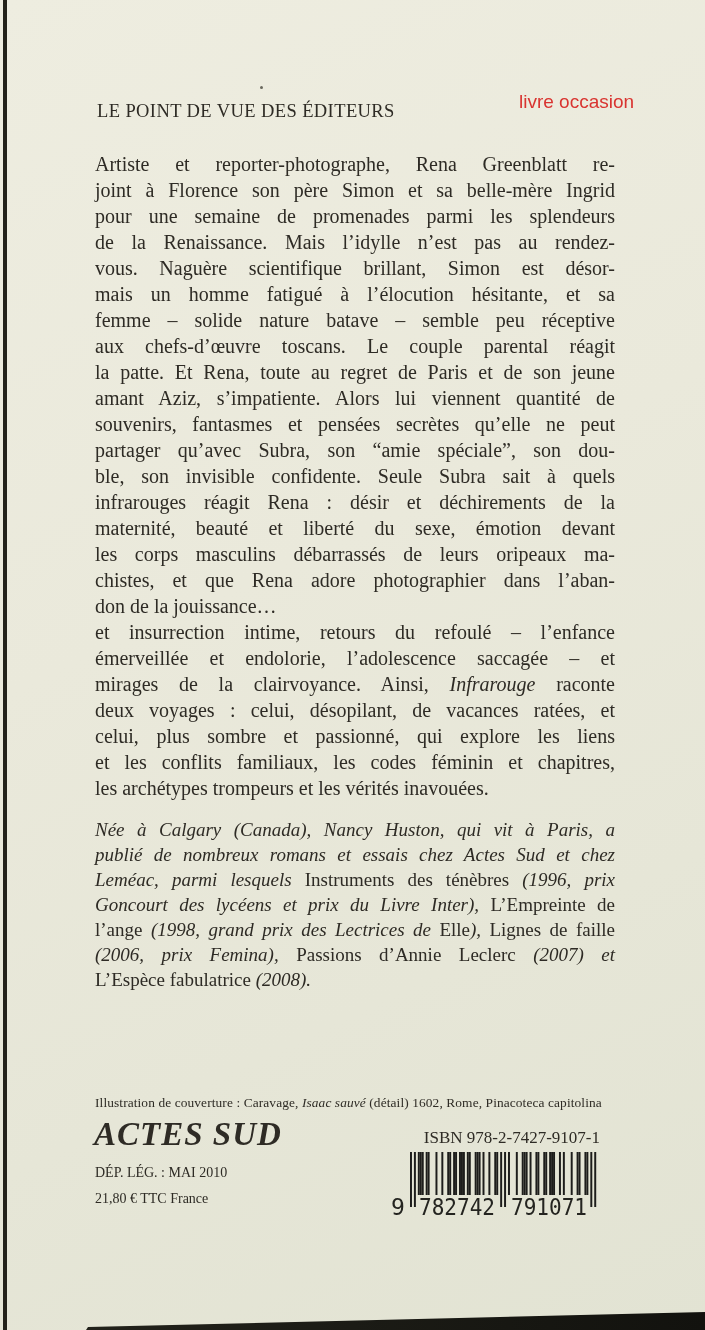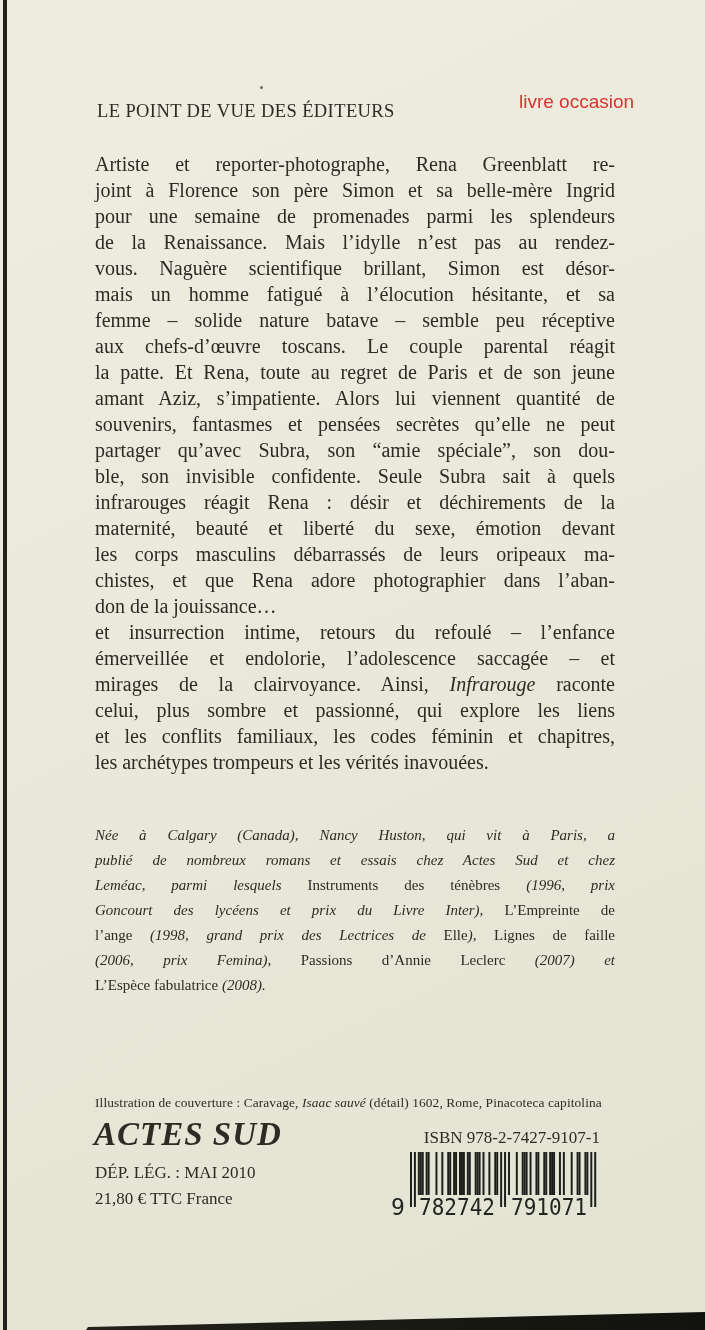--- a/index.html
+++ b/index.html
@@ -30,37 +30,37 @@
     font-size:18.5px; letter-spacing:.4px; white-space:nowrap;
   }
   .stamp {
     position:absolute; left:519px; top:91px;
     font-family:"Liberation Sans", sans-serif;
     font-size:19px; color:var(--stamp,#d93430); white-space:nowrap;
   }
 
   .body-text { position:absolute; left:95px; top:151px; width:520px; font-size:20px; line-height:26px; }
   .para { margin:0; }
-  .para.bio { margin-top:48px; font-style:italic; font-size:15px; line-height:25px; }
+  .para.bio { margin-top:16px; font-style:italic; font-size:19px; line-height:25px; }
   .line { text-align:justify; text-align-last:justify; }
   .line.last { text-align-last:left; }
   .line.indent { text-indent:22px; }
   .seg-i { font-style:italic; }
   .seg-r { font-style:normal; }
 
   .credit { position:absolute; left:95px; top:1095px; width:520px; font-size:13.4px; letter-spacing:.1px; white-space:nowrap; }
   .publisher {
     position:absolute; left:94px; top:1116px;
     font-size:33px; font-style:italic; font-weight:bold; letter-spacing:1px; white-space:nowrap;
   }
   .isbn {
     position:absolute; left:395px; top:1128px; width:205px;
     text-align:right; font-size:17px; font-weight:normal; white-space:nowrap;
   }
-  .footer-info { position:absolute; left:95px; top:1160px; font-size:17px; line-height:25.5px; }
+  .footer-info { position:absolute; left:95px; top:1160px; font-size:14px; line-height:25.5px; }
 
   .barcode { position:absolute; left:390px; top:1152px; }
   .barcode svg rect { fill:var(--bars,#1d1d1b); }
   .bc-digit {
     font-family:"DejaVu Sans Mono", monospace;
     font-size:23px; fill:#242420;
   }
 </style>
 </head>
 <body>
@@ -90,20 +90,21 @@
       <div class="line">infrarouges réagit Rena : désir et déchirements de la</div>
       <div class="line">maternité, beauté et liberté du sexe, émotion devant</div>
       <div class="line">les corps masculins débarrassés de leurs oripeaux ma-</div>
       <div class="line">chistes, et que Rena adore photographier dans l’aban-</div>
       <div class="line last">don de la jouissance…</div>
     </div>
     <div class="para">
       <div class="line">et insurrection intime, retours du refoulé – l’enfance</div>
       <div class="line">émerveillée et endolorie, l’adolescence saccagée – et</div>
       <div class="line"><span class="seg-r">mirages de la clairvoyance. Ainsi, </span><span class="seg-i">Infrarouge</span><span class="seg-r"> raconte</span></div>
+      <div class="line">deux voyages : celui, désopilant, de vacances ratées, et</div>
       <div class="line">celui, plus sombre et passionné, qui explore les liens</div>
       <div class="line">et les conflits familiaux, les codes féminin et chapitres,</div>
       <div class="line last">les archétypes trompeurs et les vérités inavouées.</div>
     </div>
     <div class="para bio">
       <div class="line">Née à Calgary (Canada), Nancy Huston, qui vit à Paris, a</div>
       <div class="line">publié de nombreux romans et essais chez Actes Sud et chez</div>
       <div class="line"><span class="seg-i">Leméac, parmi lesquels </span><span class="seg-r">Instruments des ténèbres </span><span class="seg-i">(1996, prix</span></div>
       <div class="line"><span class="seg-i">Goncourt des lycéens et prix du Livre Inter), </span><span class="seg-r">L’Empreinte de</span></div>
       <div class="line"><span class="seg-r">l’ange </span><span class="seg-i">(1998, grand prix des Lectrices de </span><span class="seg-r">Elle</span><span class="seg-i">), </span><span class="seg-r">Lignes de faille</span></div>

